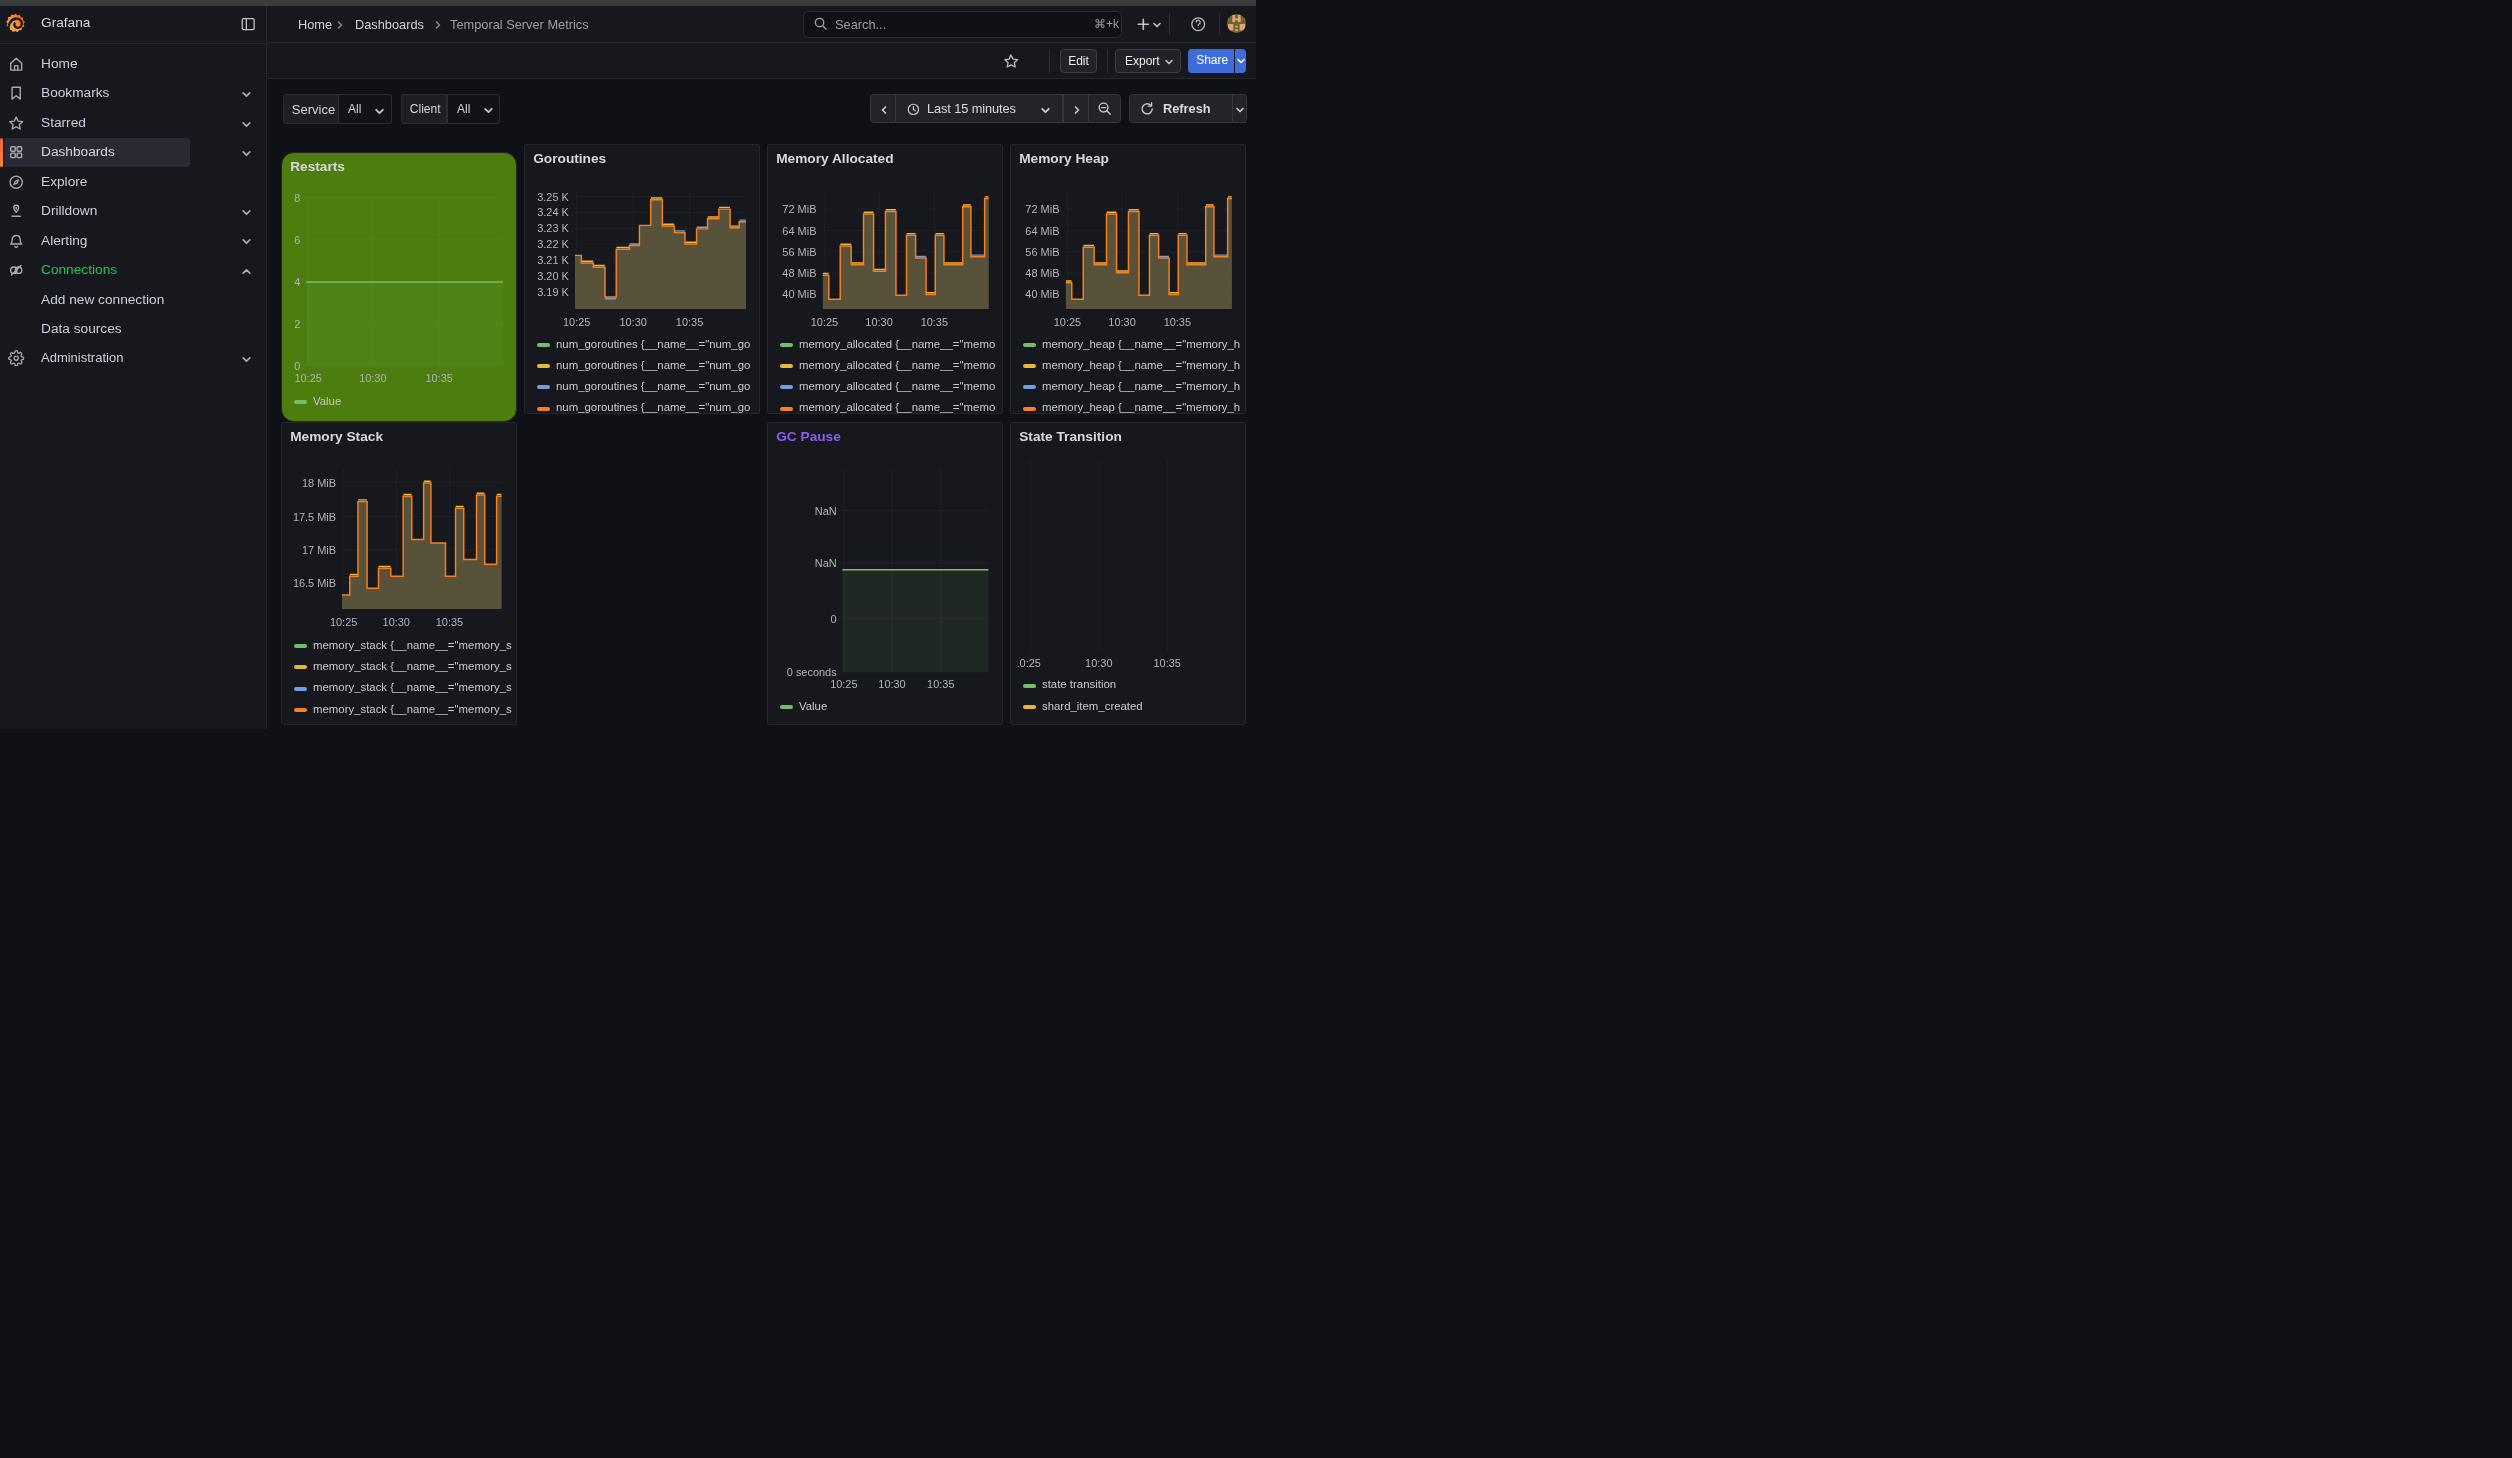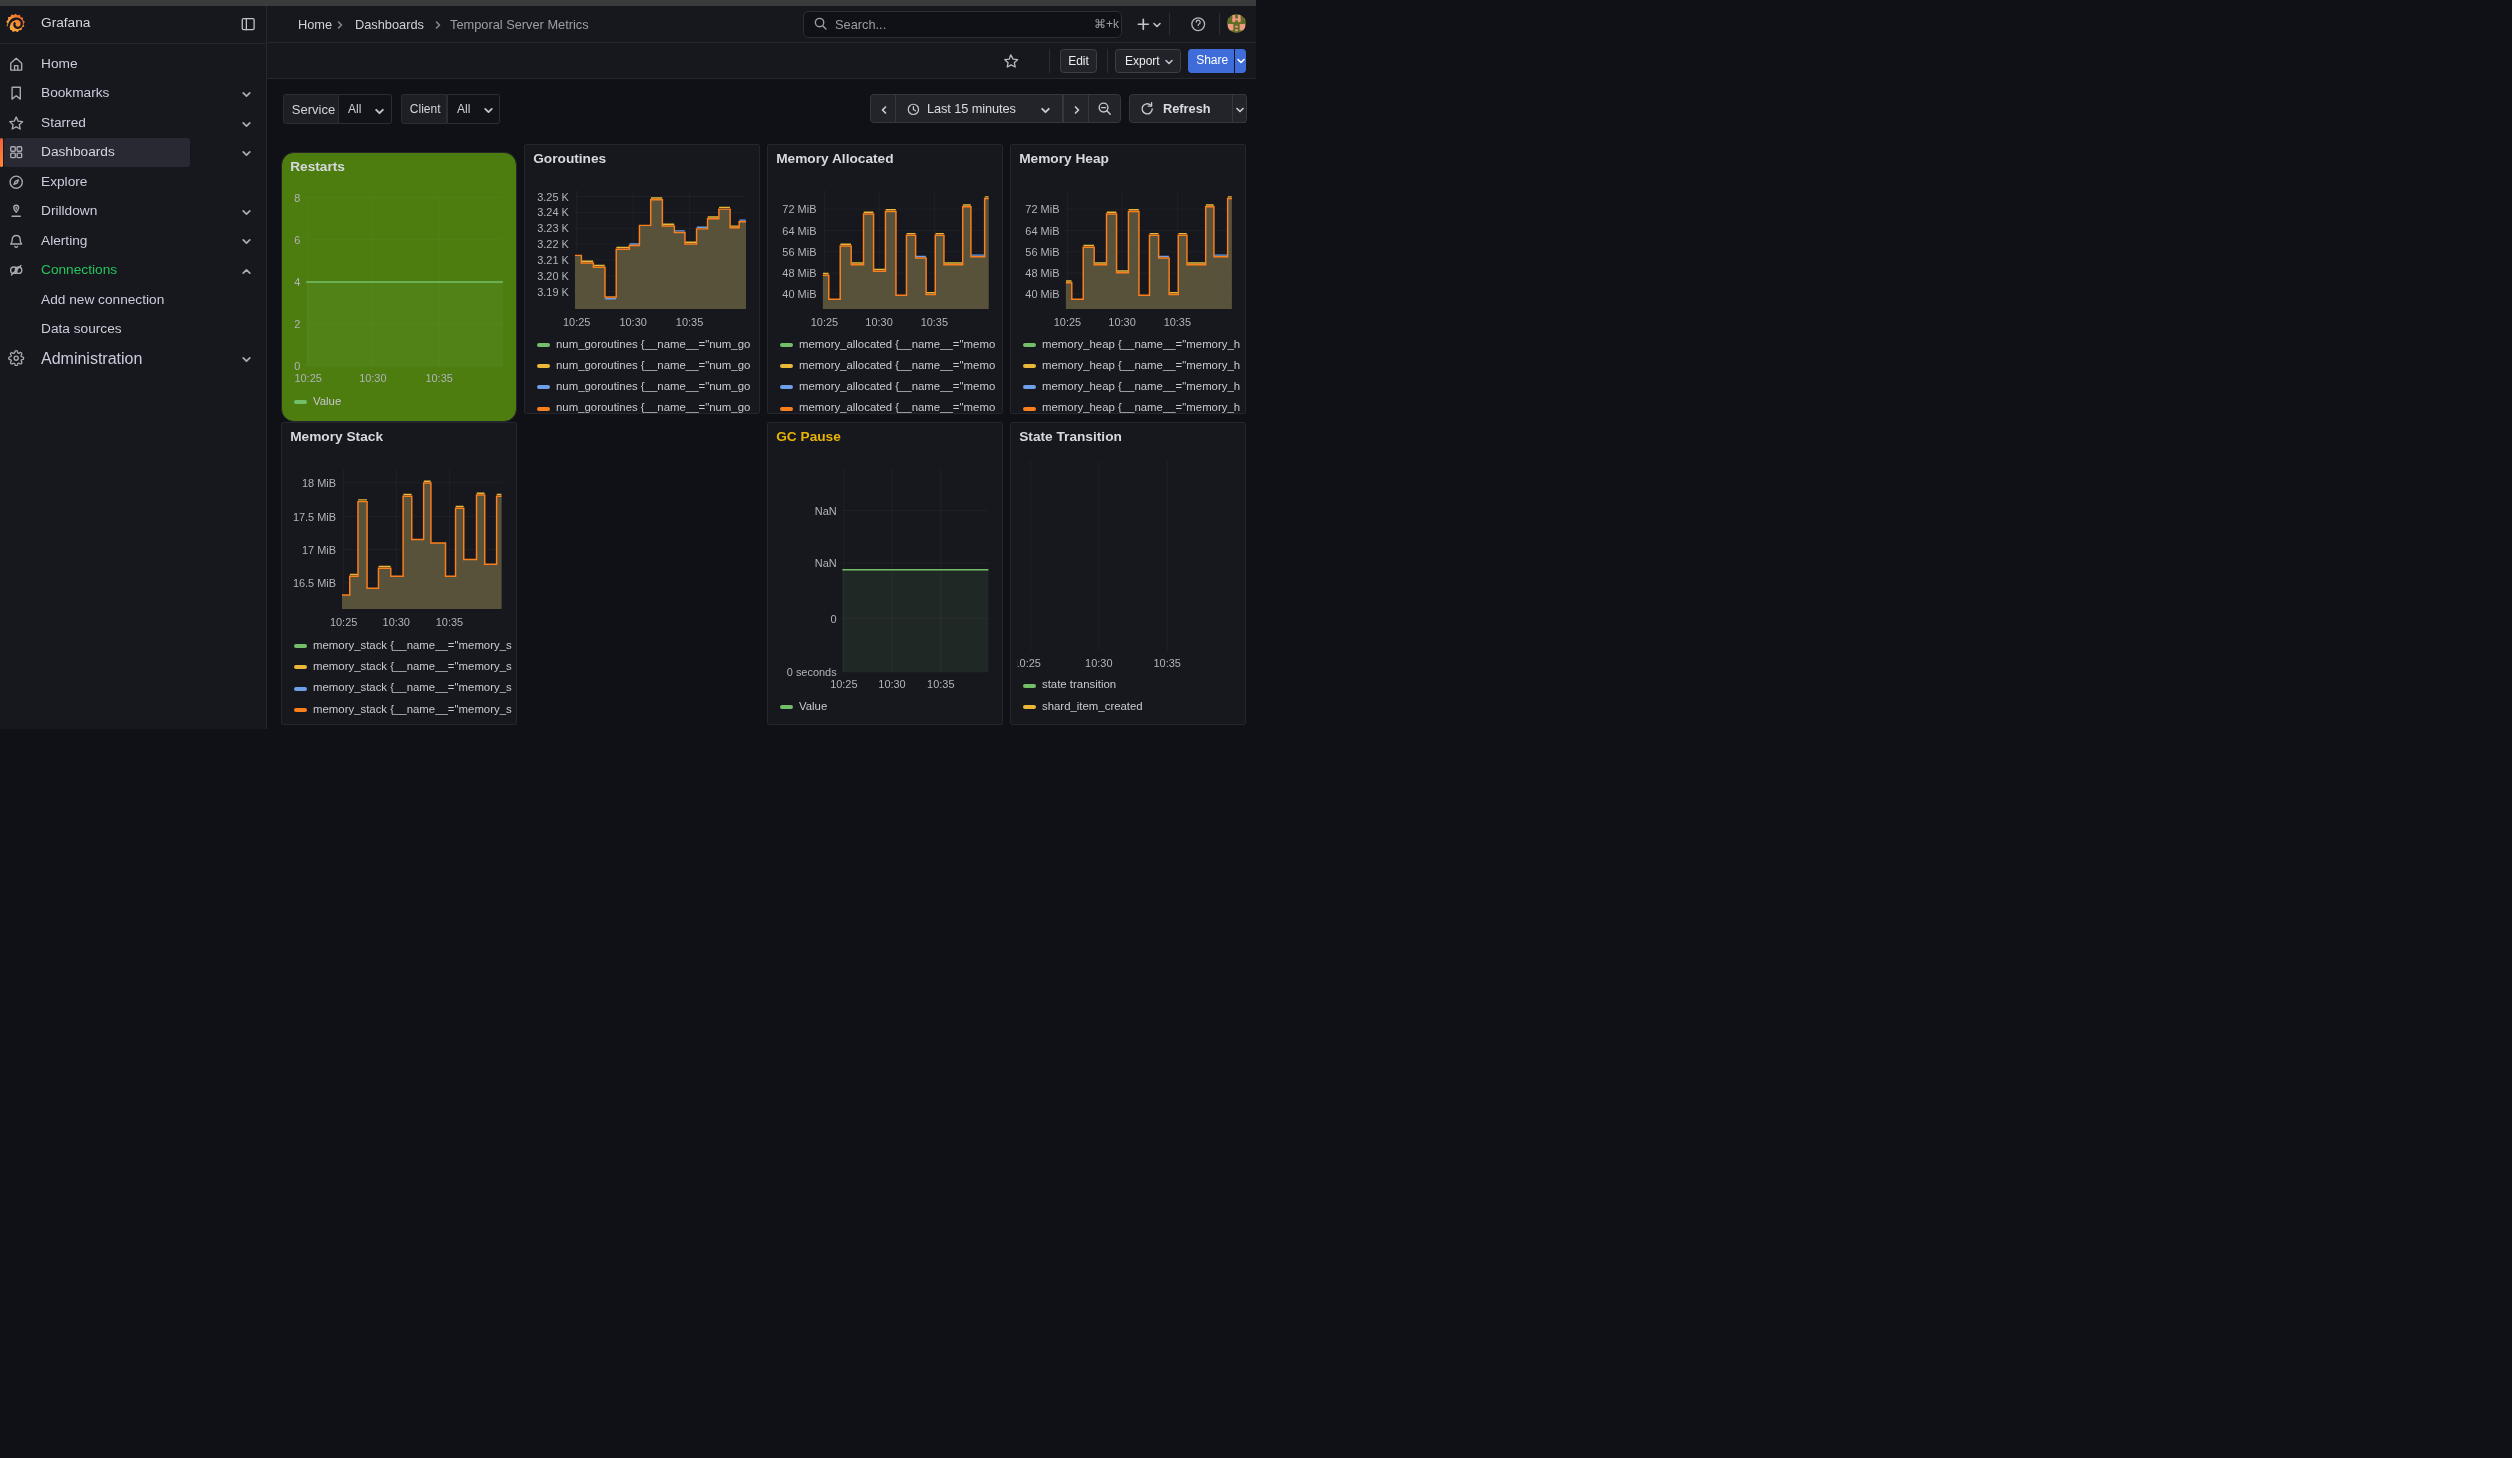--- a/index.html
+++ b/index.html
@@ -158,21 +158,21 @@
         <path d="M2 6.5 L5 3.5 L8 6.5"></path>
       </svg>
       <div style="position:absolute;left:41px;top:250px;font-size:13.7px;color:#ccccdc">Add new connection</div>
       <div style="position:absolute;left:41px;top:279px;font-size:13.7px;color:#ccccdc">Data sources</div>
       <div style="position:absolute;left:8.2px;top:308px;width:16.4px;height:16.4px">
         <svg width="16.4" height="16.4" viewBox="0 0 24 24" fill="none" stroke="#a9aab2" stroke-width="1.9" stroke-linecap="round" stroke-linejoin="round" style="position:absolute">
           <circle cx="12" cy="12" r="3"></circle>
           <path d="M19.4 15a1.65 1.65 0 0 0 .33 1.82l.06.06a2 2 0 0 1 0 2.83 2 2 0 0 1-2.83 0l-.06-.06a1.65 1.65 0 0 0-1.82-.33 1.65 1.65 0 0 0-1 1.51V21a2 2 0 0 1-2 2 2 2 0 0 1-2-2v-.09A1.65 1.65 0 0 0 9 19.4a1.65 1.65 0 0 0-1.82.33l-.06.06a2 2 0 0 1-2.83 0 2 2 0 0 1 0-2.83l.06-.06a1.65 1.65 0 0 0 .33-1.82 1.65 1.65 0 0 0-1.51-1H3a2 2 0 0 1-2-2 2 2 0 0 1 2-2h.09A1.65 1.65 0 0 0 4.6 9a1.65 1.65 0 0 0-.33-1.82l-.06-.06a2 2 0 0 1 0-2.83 2 2 0 0 1 2.83 0l.06.06a1.65 1.65 0 0 0 1.82.33H9a1.65 1.65 0 0 0 1-1.51V3a2 2 0 0 1 2-2 2 2 0 0 1 2 2v.09a1.65 1.65 0 0 0 1 1.51 1.65 1.65 0 0 0 1.82-.33l.06-.06a2 2 0 0 1 2.83 0 2 2 0 0 1 0 2.83l-.06.06a1.65 1.65 0 0 0-.33 1.82V9a1.65 1.65 0 0 0 1.51 1H21a2 2 0 0 1 2 2 2 2 0 0 1-2 2h-.09a1.65 1.65 0 0 0-1.51 1z"></path>
         </svg>
       </div>
-      <div style="position:absolute;left:41px;top:308px;font-size:16px;color:#ccccdc">Administration</div>
+      <div style="position:absolute;left:41px;top:308px;font-size:13px;color:#ccccdc">Administration</div>
       <svg width="11" height="11" viewBox="0 0 10 10" fill="none" stroke="#a9aab2" stroke-width="1.6" stroke-linecap="round" stroke-linejoin="round" style="position:absolute;left:241px;top:312px">
         <path d="M2 3.5 L5 6.5 L8 3.5"></path>
       </svg>
     </div>
     <div style="position:absolute;left:267px;top:42px;width:989px;height:37px;background:#17181d;border-top:0.9px solid #26272e;border-bottom:0.9px solid #26272e;box-sizing:border-box"></div>
     <div style="position:absolute;left:1003px;top:53px;width:15.5px;height:15.5px">
       <svg width="15.5" height="15.5" viewBox="0 0 17 17" fill="none" stroke="#b9bac2" stroke-width="1.4" stroke-linecap="round" stroke-linejoin="round" style="position:absolute">
         <path d="M8.5 2 L11.1 6.7 L16 7.3 L12.4 10.6 L13.4 15.4 L9 13 L4.6 15.4 L5.6 10.6 L2 7.3 L6.9 6.7 Z"></path>
       </svg>
     </div>
@@ -449,21 +449,21 @@
       <div style="position:absolute;left:12px;top:221px;width:12.8px;height:4.2px;border-radius:2.1px;background:#73BF69"></div>
       <div style="position:absolute;left:31px;top:216px;font-size:11.4px;color:#c8c9d2;white-space:nowrap">memory_stack {__name__="memory_s</div>
       <div style="position:absolute;left:12px;top:242px;width:12.8px;height:4.2px;border-radius:2.1px;background:#EAB839"></div>
       <div style="position:absolute;left:31px;top:237px;font-size:11.4px;color:#c8c9d2;white-space:nowrap">memory_stack {__name__="memory_s</div>
       <div style="position:absolute;left:12px;top:264px;width:12.8px;height:4.2px;border-radius:2.1px;background:#6E9FE8"></div>
       <div style="position:absolute;left:31px;top:258px;font-size:11.4px;color:#c8c9d2;white-space:nowrap">memory_stack {__name__="memory_s</div>
       <div style="position:absolute;left:12px;top:285px;width:12.8px;height:4.2px;border-radius:2.1px;background:#FC7F1E"></div>
       <div style="position:absolute;left:31px;top:280px;font-size:11.4px;color:#c8c9d2;white-space:nowrap">memory_stack {__name__="memory_s</div>
     </div>
     <div style="position:absolute;left:767px;top:422px;width:234px;height:301px;background:#17181d;border:0.9px solid #25262c;border-radius:1.8px;overflow:hidden">
-      <div style="position:absolute;left:8.2px;top:5.5px;font-size:13.7px;font-weight:700;color:#eab308;letter-spacing:0">GC Pause</div>
+      <div style="position:absolute;left:8.2px;top:5.5px;font-size:13.7px;font-weight:700;color:#8b5cf6;letter-spacing:0">GC Pause</div>
       <svg width="234" height="301" viewBox="0 0 256 330" style="position:absolute;left:0;top:0">
         <line x1="81.3" y1="96" x2="241.35" y2="96" stroke="rgba(204,204,220,0.06)" stroke-width="1"></line>
         <line x1="81.3" y1="153.7" x2="241.35" y2="153.7" stroke="rgba(204,204,220,0.06)" stroke-width="1"></line>
         <line x1="81.3" y1="214.5" x2="241.35" y2="214.5" stroke="rgba(204,204,220,0.06)" stroke-width="1"></line>
         <line x1="82.9" y1="49.8" x2="82.9" y2="273.35" stroke="rgba(204,204,220,0.06)" stroke-width="1"></line>
         <line x1="135.7" y1="49.8" x2="135.7" y2="273.35" stroke="rgba(204,204,220,0.06)" stroke-width="1"></line>
         <line x1="189.2" y1="49.8" x2="189.2" y2="273.35" stroke="rgba(204,204,220,0.06)" stroke-width="1"></line>
         <path d="M 81.3 160.85 H 241.35 V 273.35 H 81.3 Z" fill="rgba(115,191,105,0.10)"></path>
         <line x1="81.3" y1="160.85" x2="241.35" y2="160.85" stroke="#73BF69" stroke-width="1.7"></line>
         <text x="75" y="100.5" fill="#b2b3bc" font-size="12" text-anchor="end">NaN</text>

